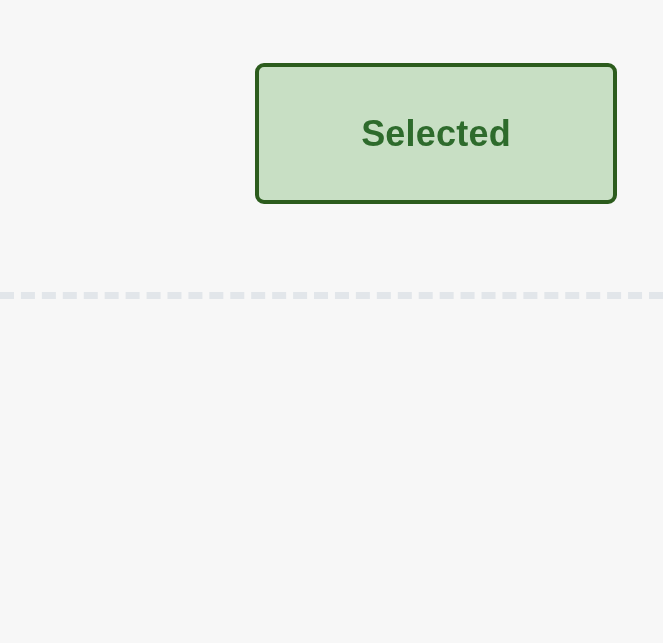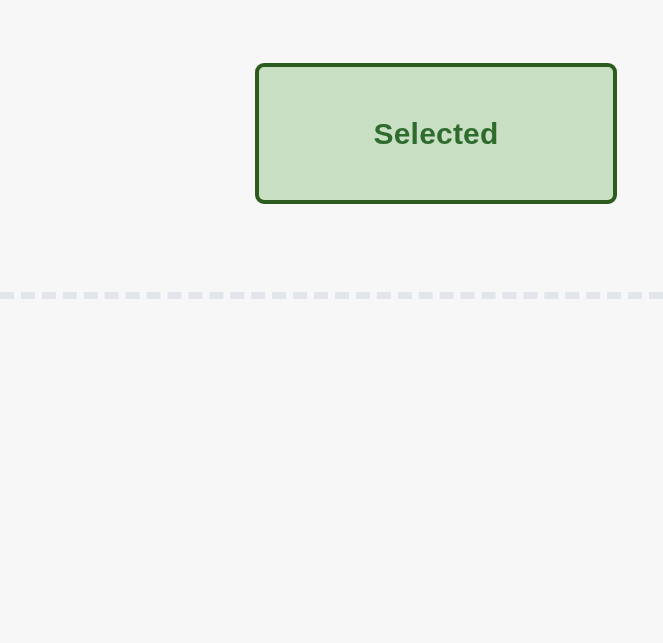--- a/index.html
+++ b/index.html
@@ -65,21 +65,21 @@
   }
 
   #selected-button {
     left: 255px;
     top: 63px;
     width: 362px;
     height: 141px;
     background: #c8dfc4;
     border: 4px solid #2c5c1d;
     border-radius: 9px;
-    font-size: 30px;
+    font-size: 36px;
     font-weight: bold;
     color: #2e6b2c;
     letter-spacing: 0.2px;
   }
 
   
   #row-separator {
     position: absolute;
     left: 0;
     top: 292px;

